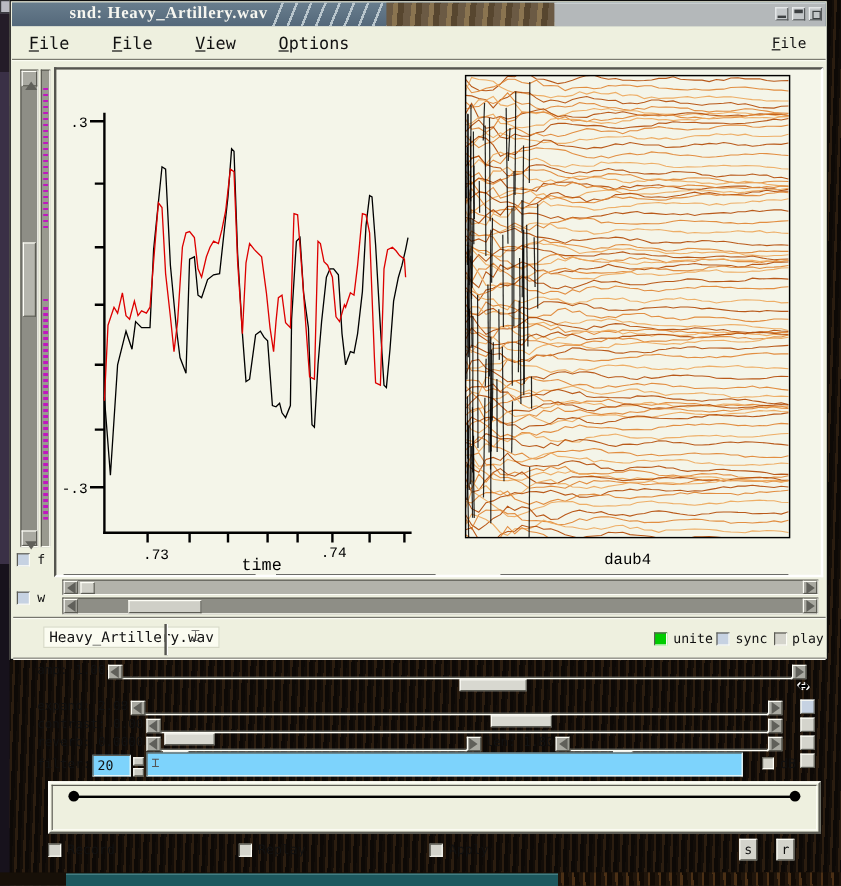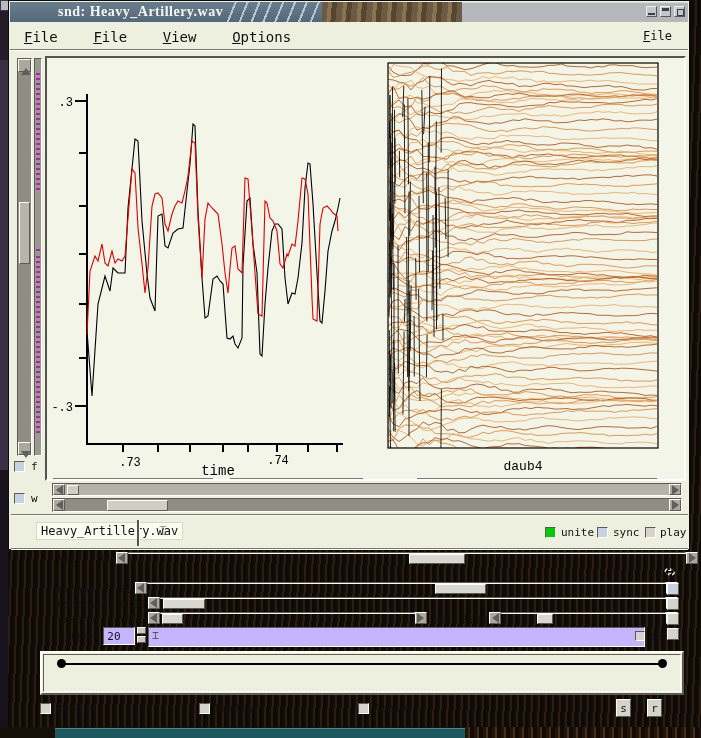--- a/index.html
+++ b/index.html
@@ -71,31 +71,31 @@
   .hsb2{background:#8e8e86;}
   .hsb .btn{position:absolute;top:0;width:12px;height:100%;background:#a9a9a1;display:flex;align-items:center;justify-content:center;}
   .hsb .thumb{position:absolute;top:1px;height:10px;background:#cfcfc7;}
 
   .groove{position:absolute;height:0;border-top:1px solid #76766e;border-bottom:1px solid #fbfbf3;}
 
   .fname{position:absolute;left:27px;top:521px;background:#fbfcf1;padding:1px 4px;font-size:12px;color:#111;border:1px solid #d8dac8;}
   .fdiv{position:absolute;left:128px;top:519px;width:2px;height:26px;background:#55554f;border-right:1px solid #fff;}
   .ibeam{position:absolute;color:#4a4a4a;font-family:"DejaVu Sans", sans-serif;font-size:13px;}
 
-  .srow{position:absolute;left:48px;height:14px;display:flex;align-items:flex-start;}
+  .srow{position:absolute;left:22px;height:14px;display:flex;align-items:flex-end;}
   .sl-label{font-size:10.5px;line-height:14px;color:#111;white-space:pre;margin-right:2px;}
   .sl-btn{width:12px;background:#a9a9a1;display:flex;align-items:center;justify-content:center;flex:none;}
   .sl-track{position:relative;flex:1;background:#a2a29a;}
   .sl-track.fixed{flex:none;}
   .sl-thumb{position:absolute;top:1px;height:10px;background:#d8d8d0;}
   .toggle{position:absolute;width:12px;height:12px;background:#d4d4cc;
     border-top:1px solid #fdfdf6;border-left:1px solid #fdfdf6;border-right:1px solid #5c5c54;border-bottom:1px solid #5c5c54;box-sizing:border-box;}
   .toggle.blue{background:#c6d2e2;}
 
-  .tfield{position:relative;background:#c4b5fd;font-family:"DejaVu Sans Mono",monospace;font-size:11px;color:#111;
+  .tfield{position:relative;background:#7dd3fc;font-family:"DejaVu Sans Mono",monospace;font-size:11px;color:#111;
     border-top:1px solid #5c5c54;border-left:1px solid #5c5c54;border-right:1px solid #fdfdf6;border-bottom:1px solid #fdfdf6;box-sizing:border-box;padding:1px 3px;}
   input.tfield{outline:none;}
   .spin{width:9px;display:flex;flex-direction:column;justify-content:center;gap:2px;flex:none;margin:0 2px;}
   .spin div{height:7px;background:#c9c9c1;}
 
   .envbox{position:absolute;left:31px;top:650px;width:644px;height:44px;background:#eef0df;
     border:2px solid;border-color:#fdfdf6 #5c5c54 #5c5c54 #fdfdf6;box-sizing:border-box;}
   .envinner{position:absolute;inset:1px;border:1px solid;border-color:#5c5c54 #fdfdf6 #fdfdf6 #5c5c54;}
   .envline{position:absolute;left:16px;right:16px;top:8px;height:2px;background:#000;}
   .envdot{position:absolute;top:4px;width:9px;height:9px;background:#000;border-radius:50%;}

